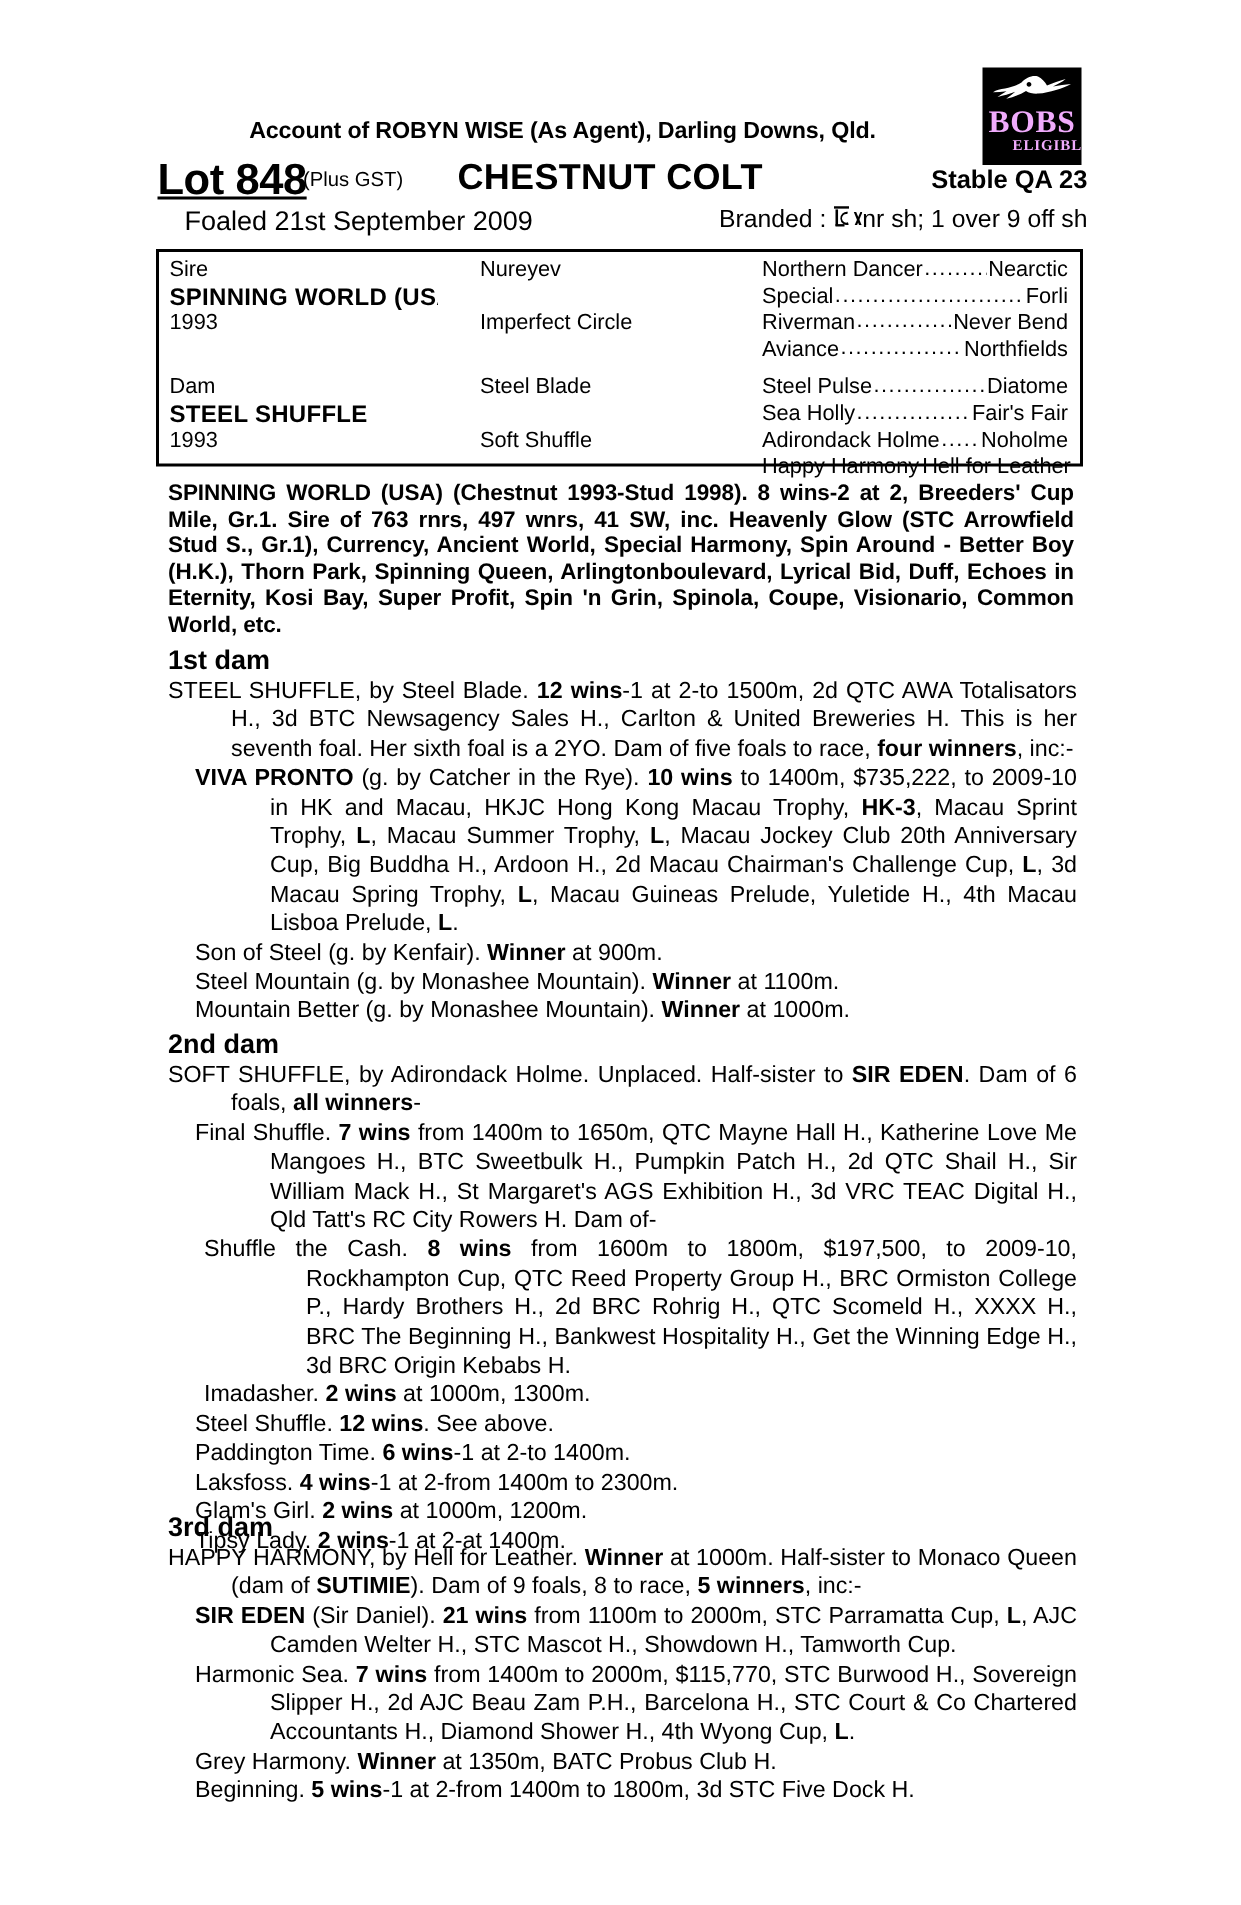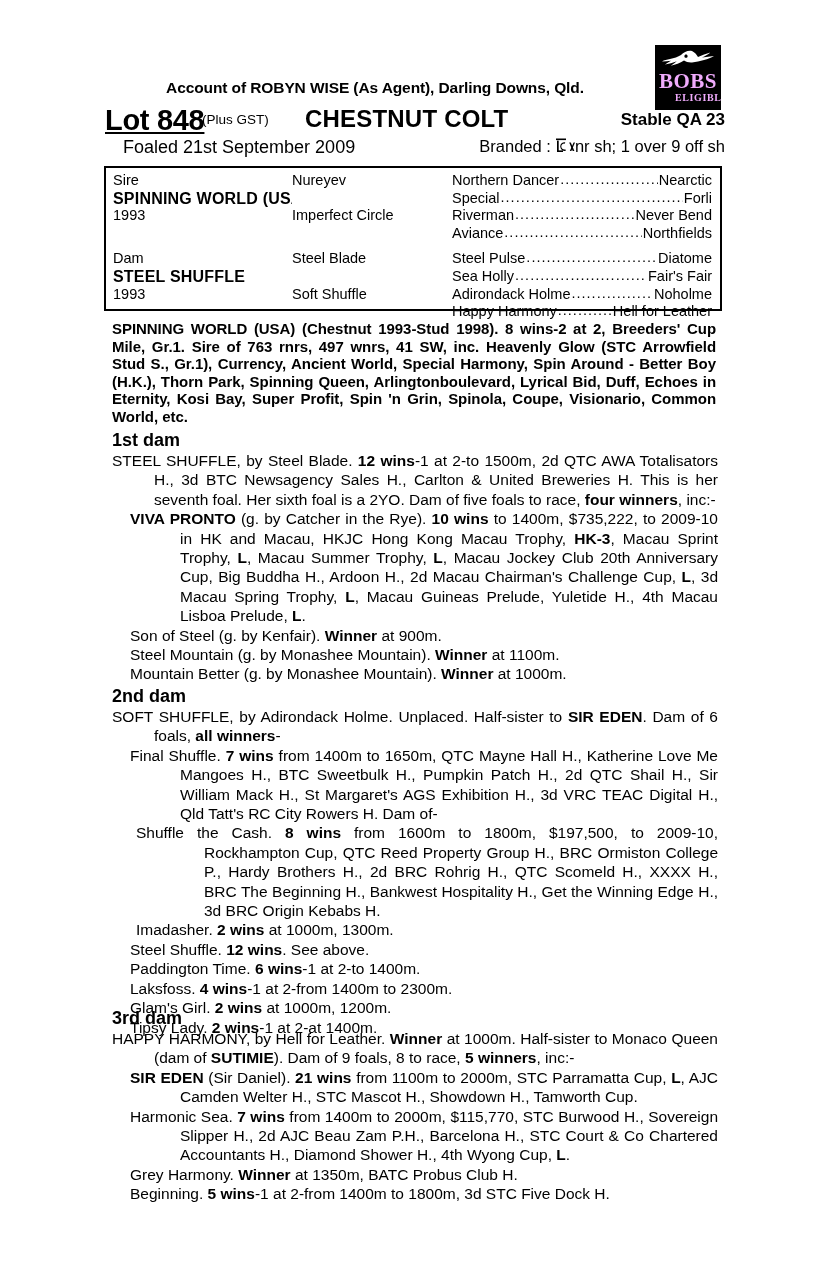--- a/index.html
+++ b/index.html
@@ -150,20 +150,21 @@
     width: 100%;
     height: 100%;
     padding: 4px 0 0 0;
     box-sizing: border-box;
   }
   .ped-row {
     display: flex;
     height: 17.6px;
     line-height: 17.6px;
     font-size: 14.5px;
+    gap: 28px;
   }
   .ped-c1 {
     width: 186px;
     padding-left: 7px;
     box-sizing: border-box;
     white-space: nowrap;
     overflow: hidden;
   }
   .ped-c2 {
     width: 160px;

